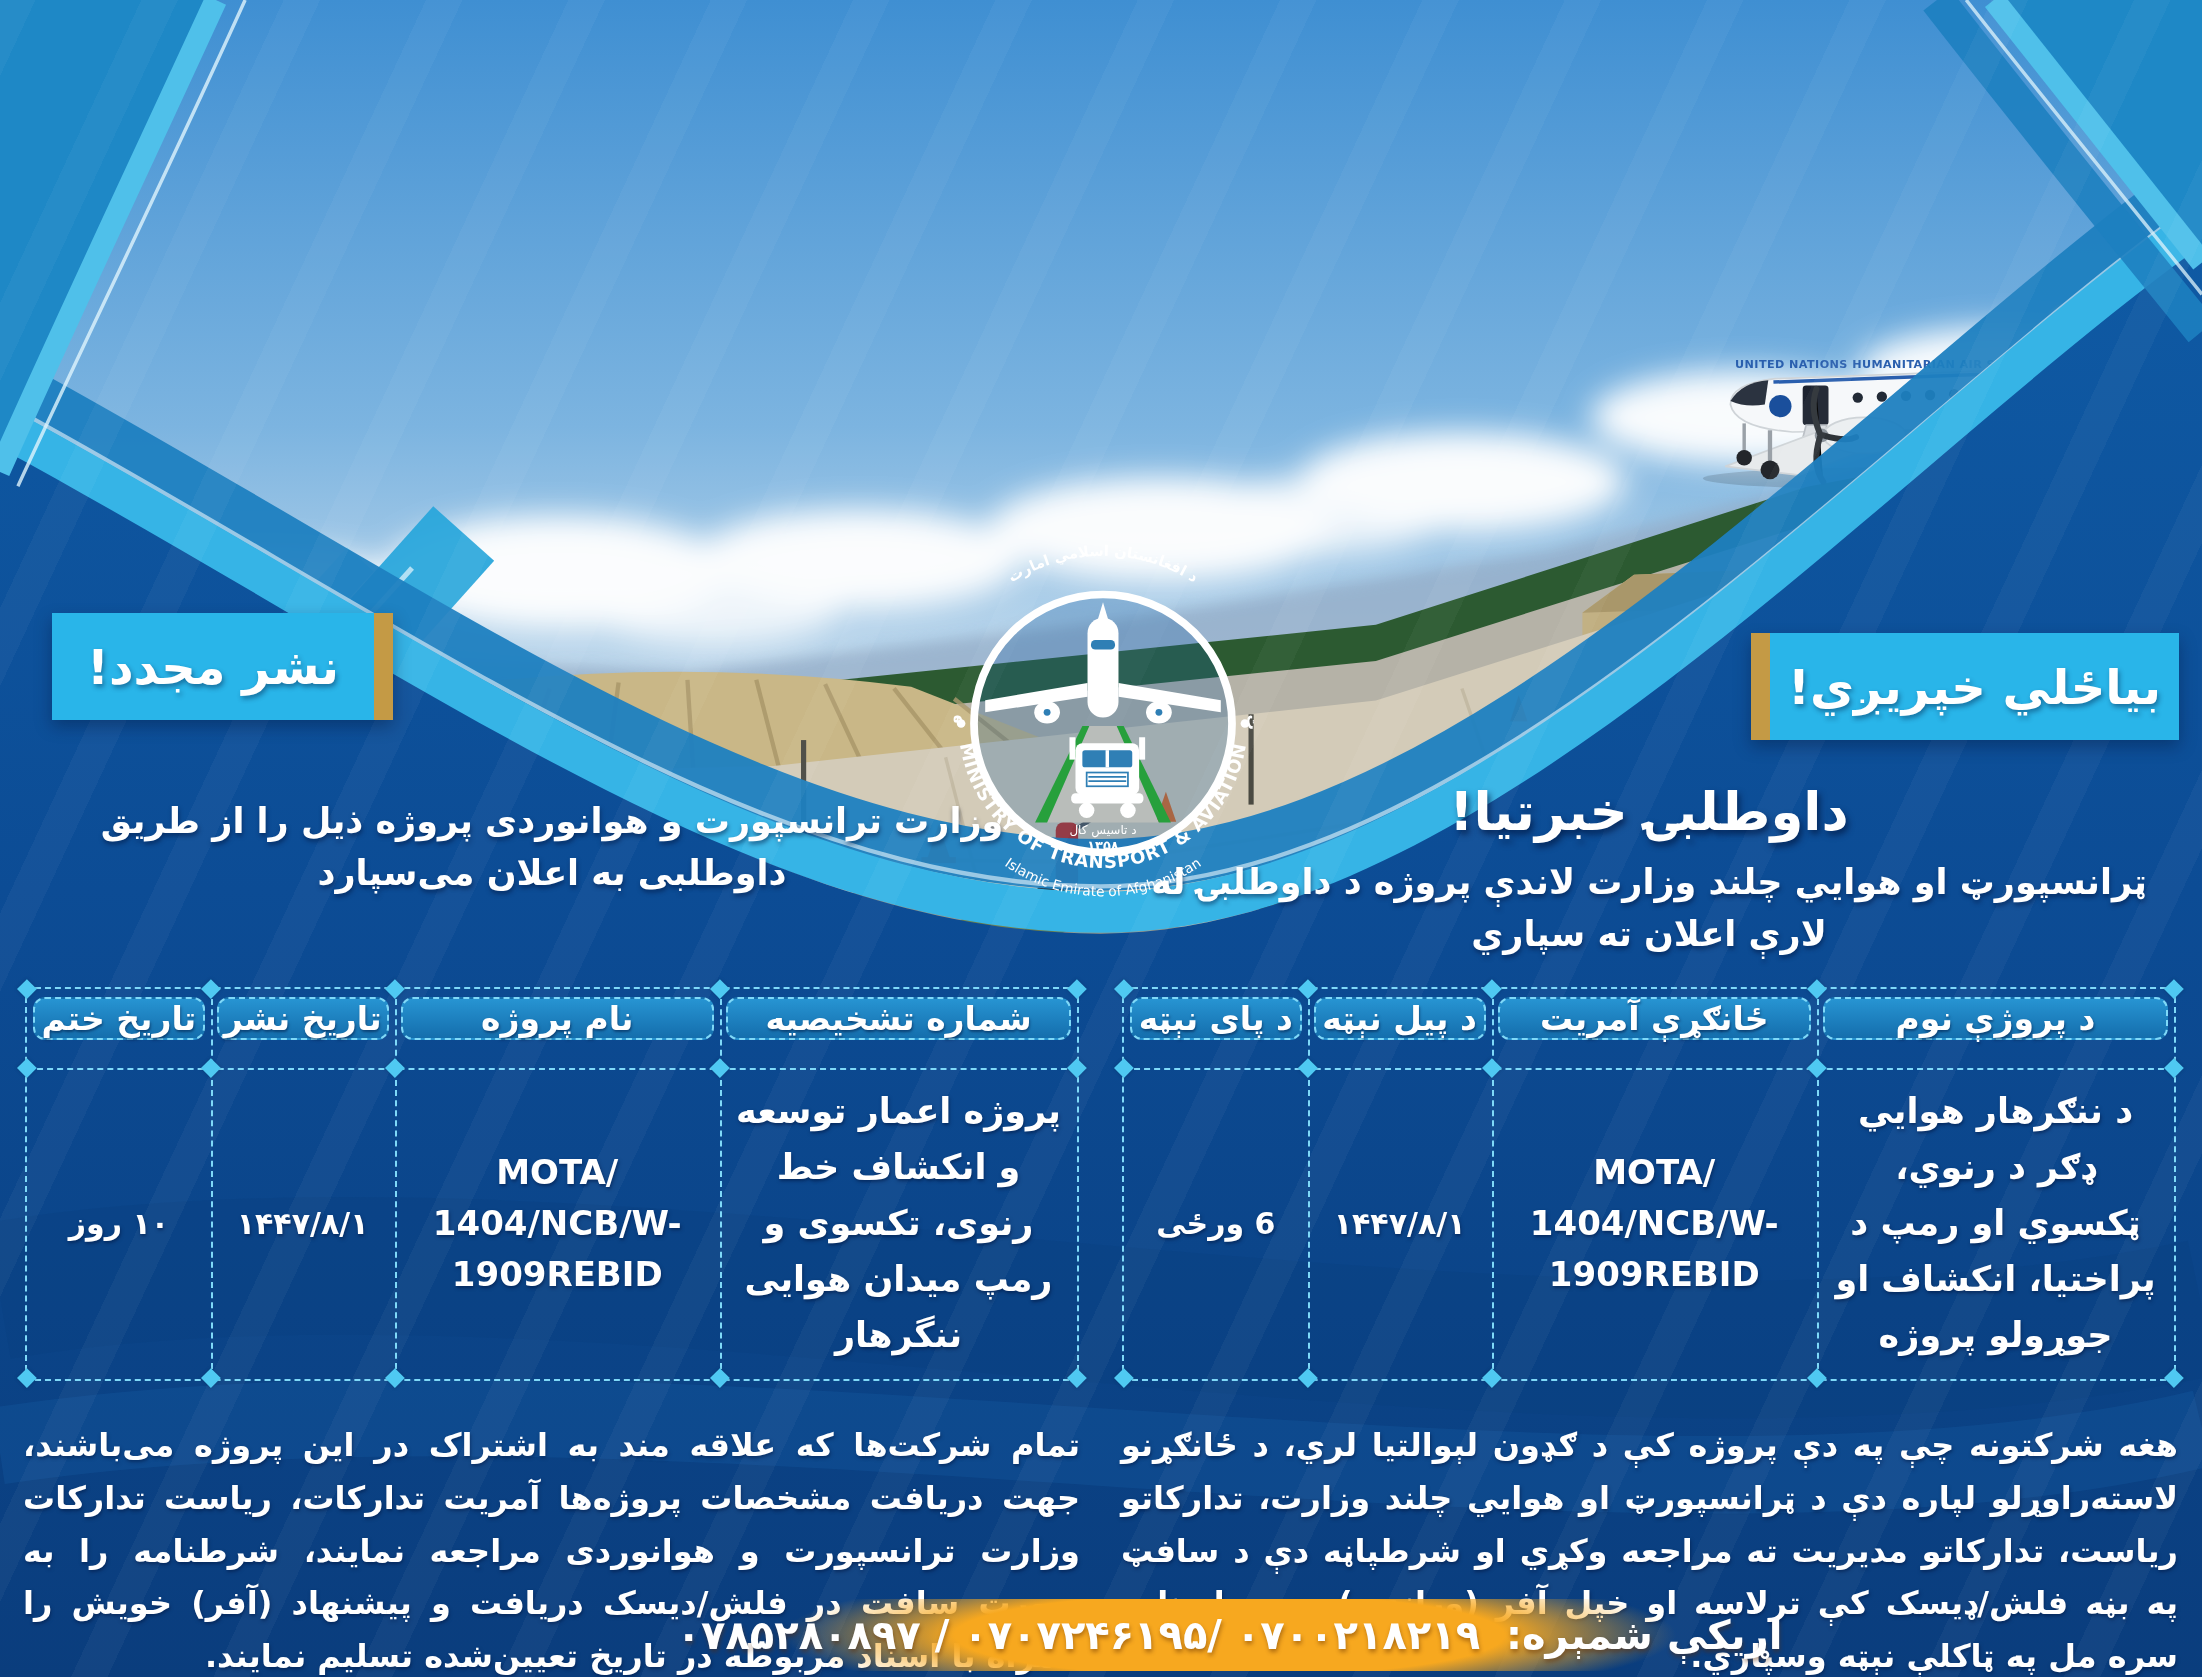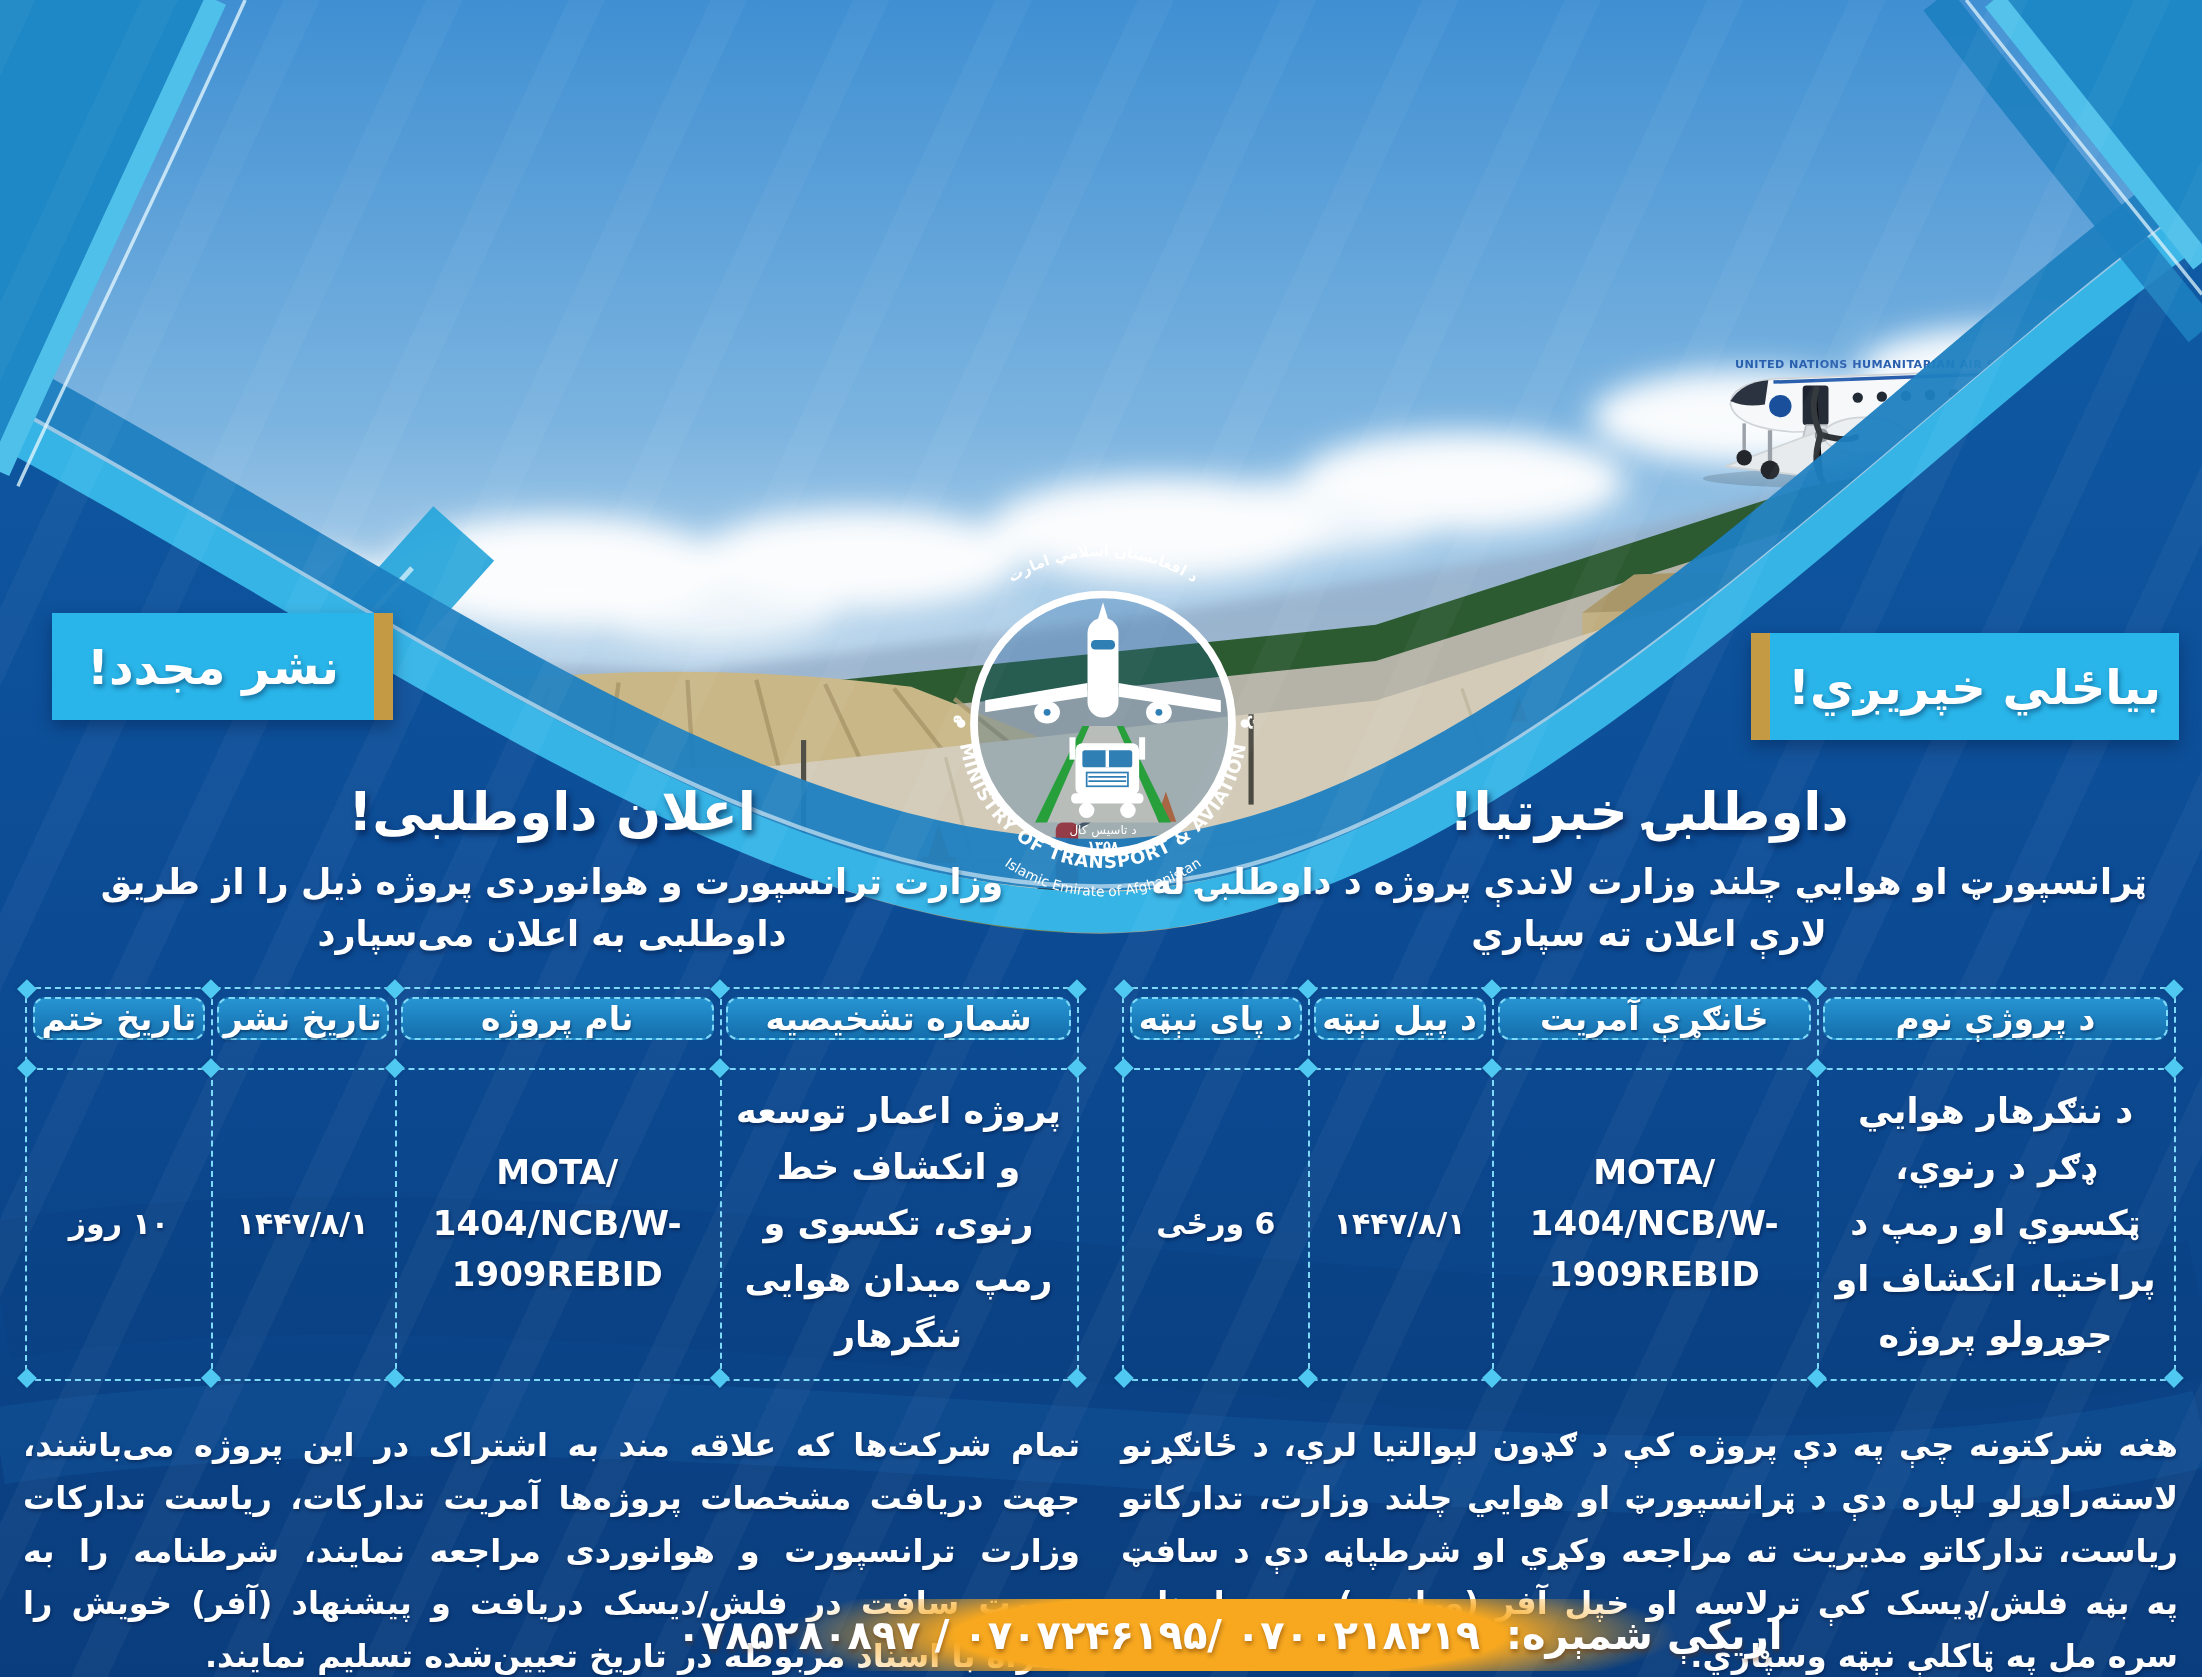--- a/index.html
+++ b/index.html
@@ -405,21 +405,20 @@
       <span class="diamond" style="left: calc(0% - 6.9px); top: 382px;"></span>
       <span class="diamond" style="left: calc(17.5% - 6.9px); top: 382px;"></span>
       <span class="diamond" style="left: calc(35% - 6.9px); top: 382px;"></span>
       <span class="diamond" style="left: calc(66% - 6.9px); top: 382px;"></span>
       <span class="diamond" style="left: calc(100% - 6.9px); top: 382px;"></span>
     </div>
 
   <p class="note note-right">هغه شرکتونه چې په دې پروژه کې د ګډون لېوالتیا لري، د ځانګړنو لاسته‌راوړلو لپاره دې د ټرانسپورټ او هوايي چلند وزارت، تدارکاتو ریاست، تدارکاتو مدیریت ته مراجعه وکړي او شرطپاڼه دې د سافټ په بڼه فلش/ډیسک کې ترلاسه او خپل آفر (وړاندیز) دې د اسنادو سره مل په ټاکلې نېټه وسپاري.</p>
 
   <div class="col col-left">
-    <h1>اعلان داوطلبی!</h1>
     <p class="intro">وزارت ترانسپورت و هوانوردی پروژه ذیل را از طریق داوطلبی به اعلان می‌سپارد</p>
   </div>
 
   <div class="bid-table t-left">
     <div class="vline v1"></div>
     <div class="vline v2"></div>
     <div class="vline v3"></div>
     <div class="hline"></div>
     <div>
         <div class="hcell">شماره تشخیصیه</div>

